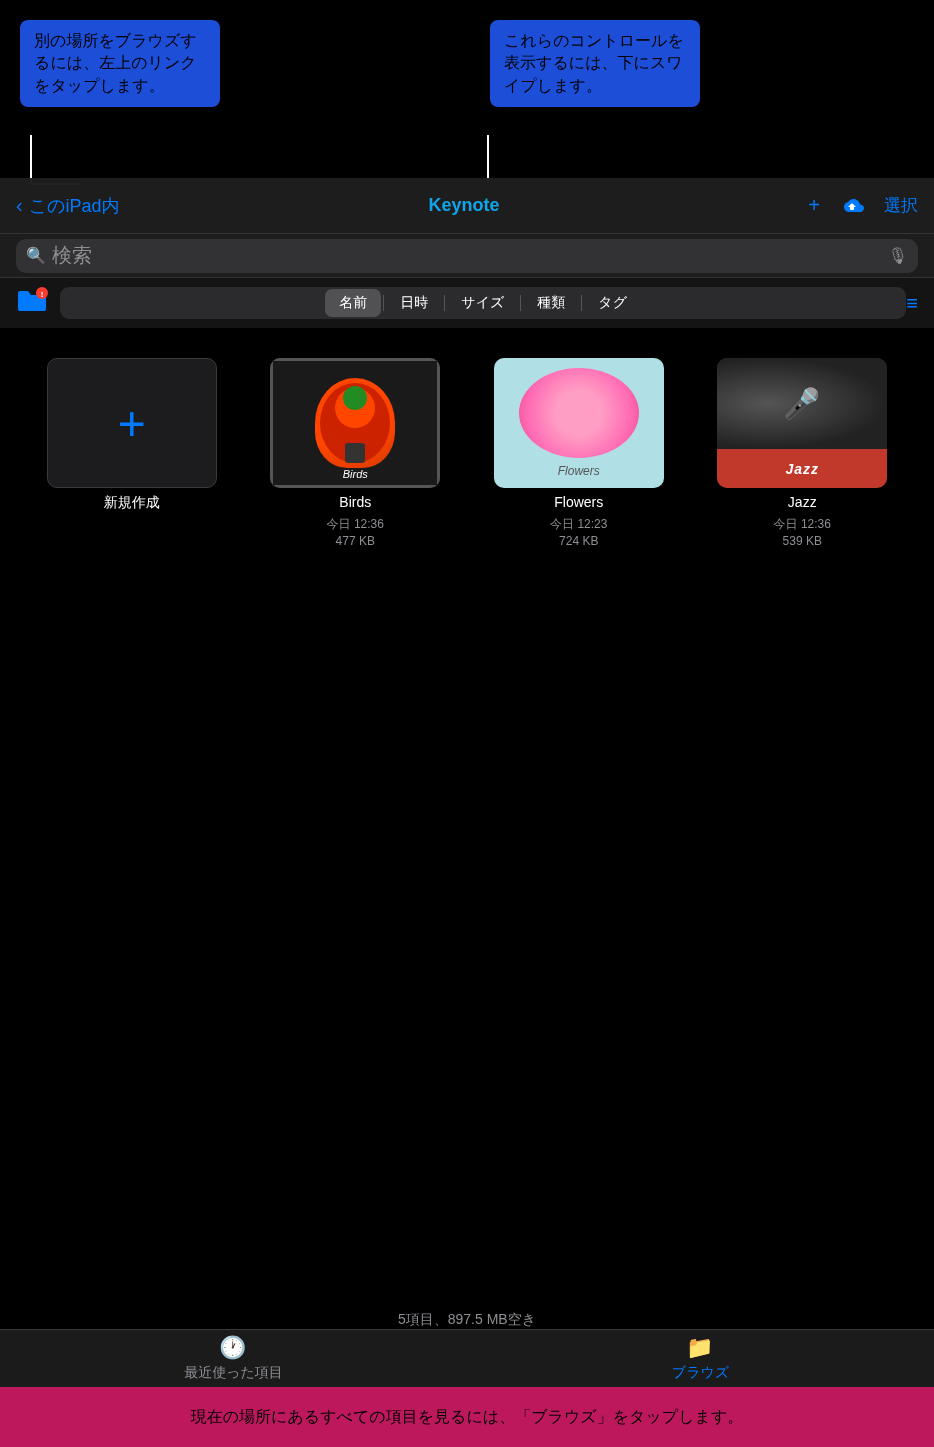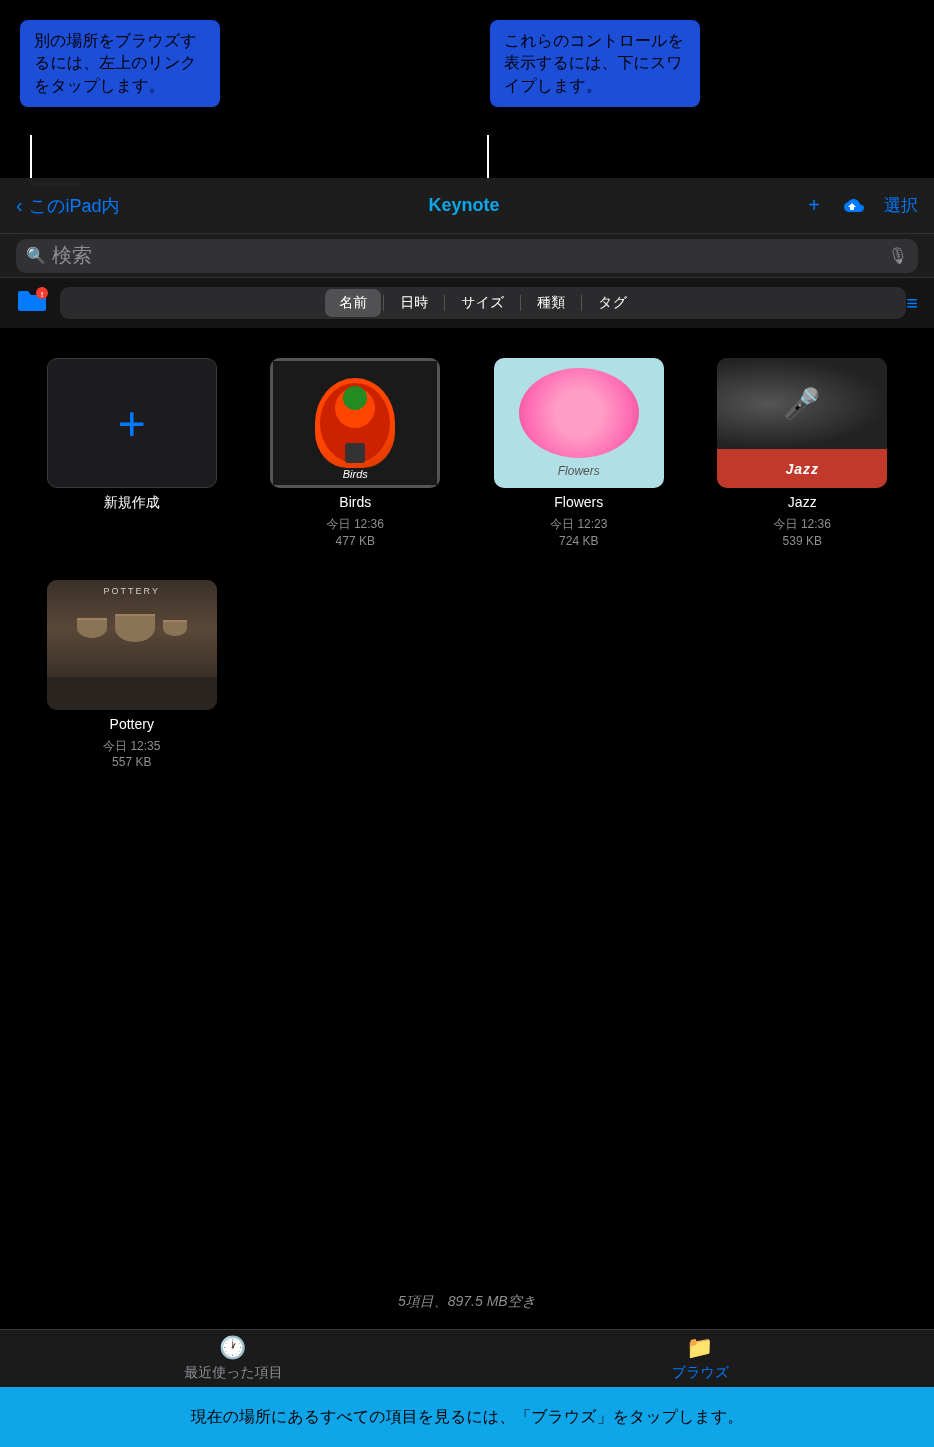--- a/index.html
+++ b/index.html
@@ -370,23 +370,22 @@
     }
 
     
     .status-bar {
       position: absolute;
       bottom: 118px;
       left: 0;
       right: 0;
       height: 36px;
       display: flex;
-      align-items: flex-start;
-      justify-content: center;
-      font-style: italic;
+      align-items: flex-end;
+      justify-content: center;
     }
     .status-text {
       color: #8e8e93;
       font-size: 14px;
     }
 
     
     .tab-bar {
       position: absolute;
       bottom: 60px;
@@ -415,21 +414,21 @@
     .tab-recent { color: #8e8e93; }
     .tab-browse { color: #007AFF; }
 
     
     .bottom-tooltip {
       position: absolute;
       bottom: 0;
       left: 0;
       right: 0;
       height: 60px;
-      background: #0ea5e9;
+      background: #be185d;
       display: flex;
       align-items: center;
       justify-content: center;
       padding: 0 40px;
     }
     .bottom-tooltip-text {
       color: #000;
       font-size: 16px;
       text-align: center;
       line-height: 1.4;
@@ -596,37 +595,20 @@
         </div>
       </div>
     </div>
     <div class="file-name">Jazz</div>
     <div class="file-meta">
       <span>今日 12:36</span><br>
       <span>539 KB</span>
     </div>
   </div>
 
-  <div class="file-item">
-    <div class="file-thumb">
-      <div class="thumb-pottery">
-        <span class="pottery-header">POTTERY</span>
-        <div class="pottery-image">
-          <div class="pottery-bowl"></div>
-          <div class="pottery-bowl" style="width:40px;height:28px;"></div>
-          <div class="pottery-bowl" style="width:24px;height:16px;"></div>
-        </div>
-      </div>
-    </div>
-    <div class="file-name">Pottery</div>
-    <div class="file-meta">
-      <span>今日 12:35</span><br>
-      <span>557 KB</span>
-    </div>
-  </div>
 
 </div>
 
 <div class="status-bar">
   <span class="status-text">5項目、897.5 MB空き</span>
 </div>
 
 <div class="tab-bar">
   <div class="tab-item tab-recent">
     <span class="tab-icon">🕐</span>

